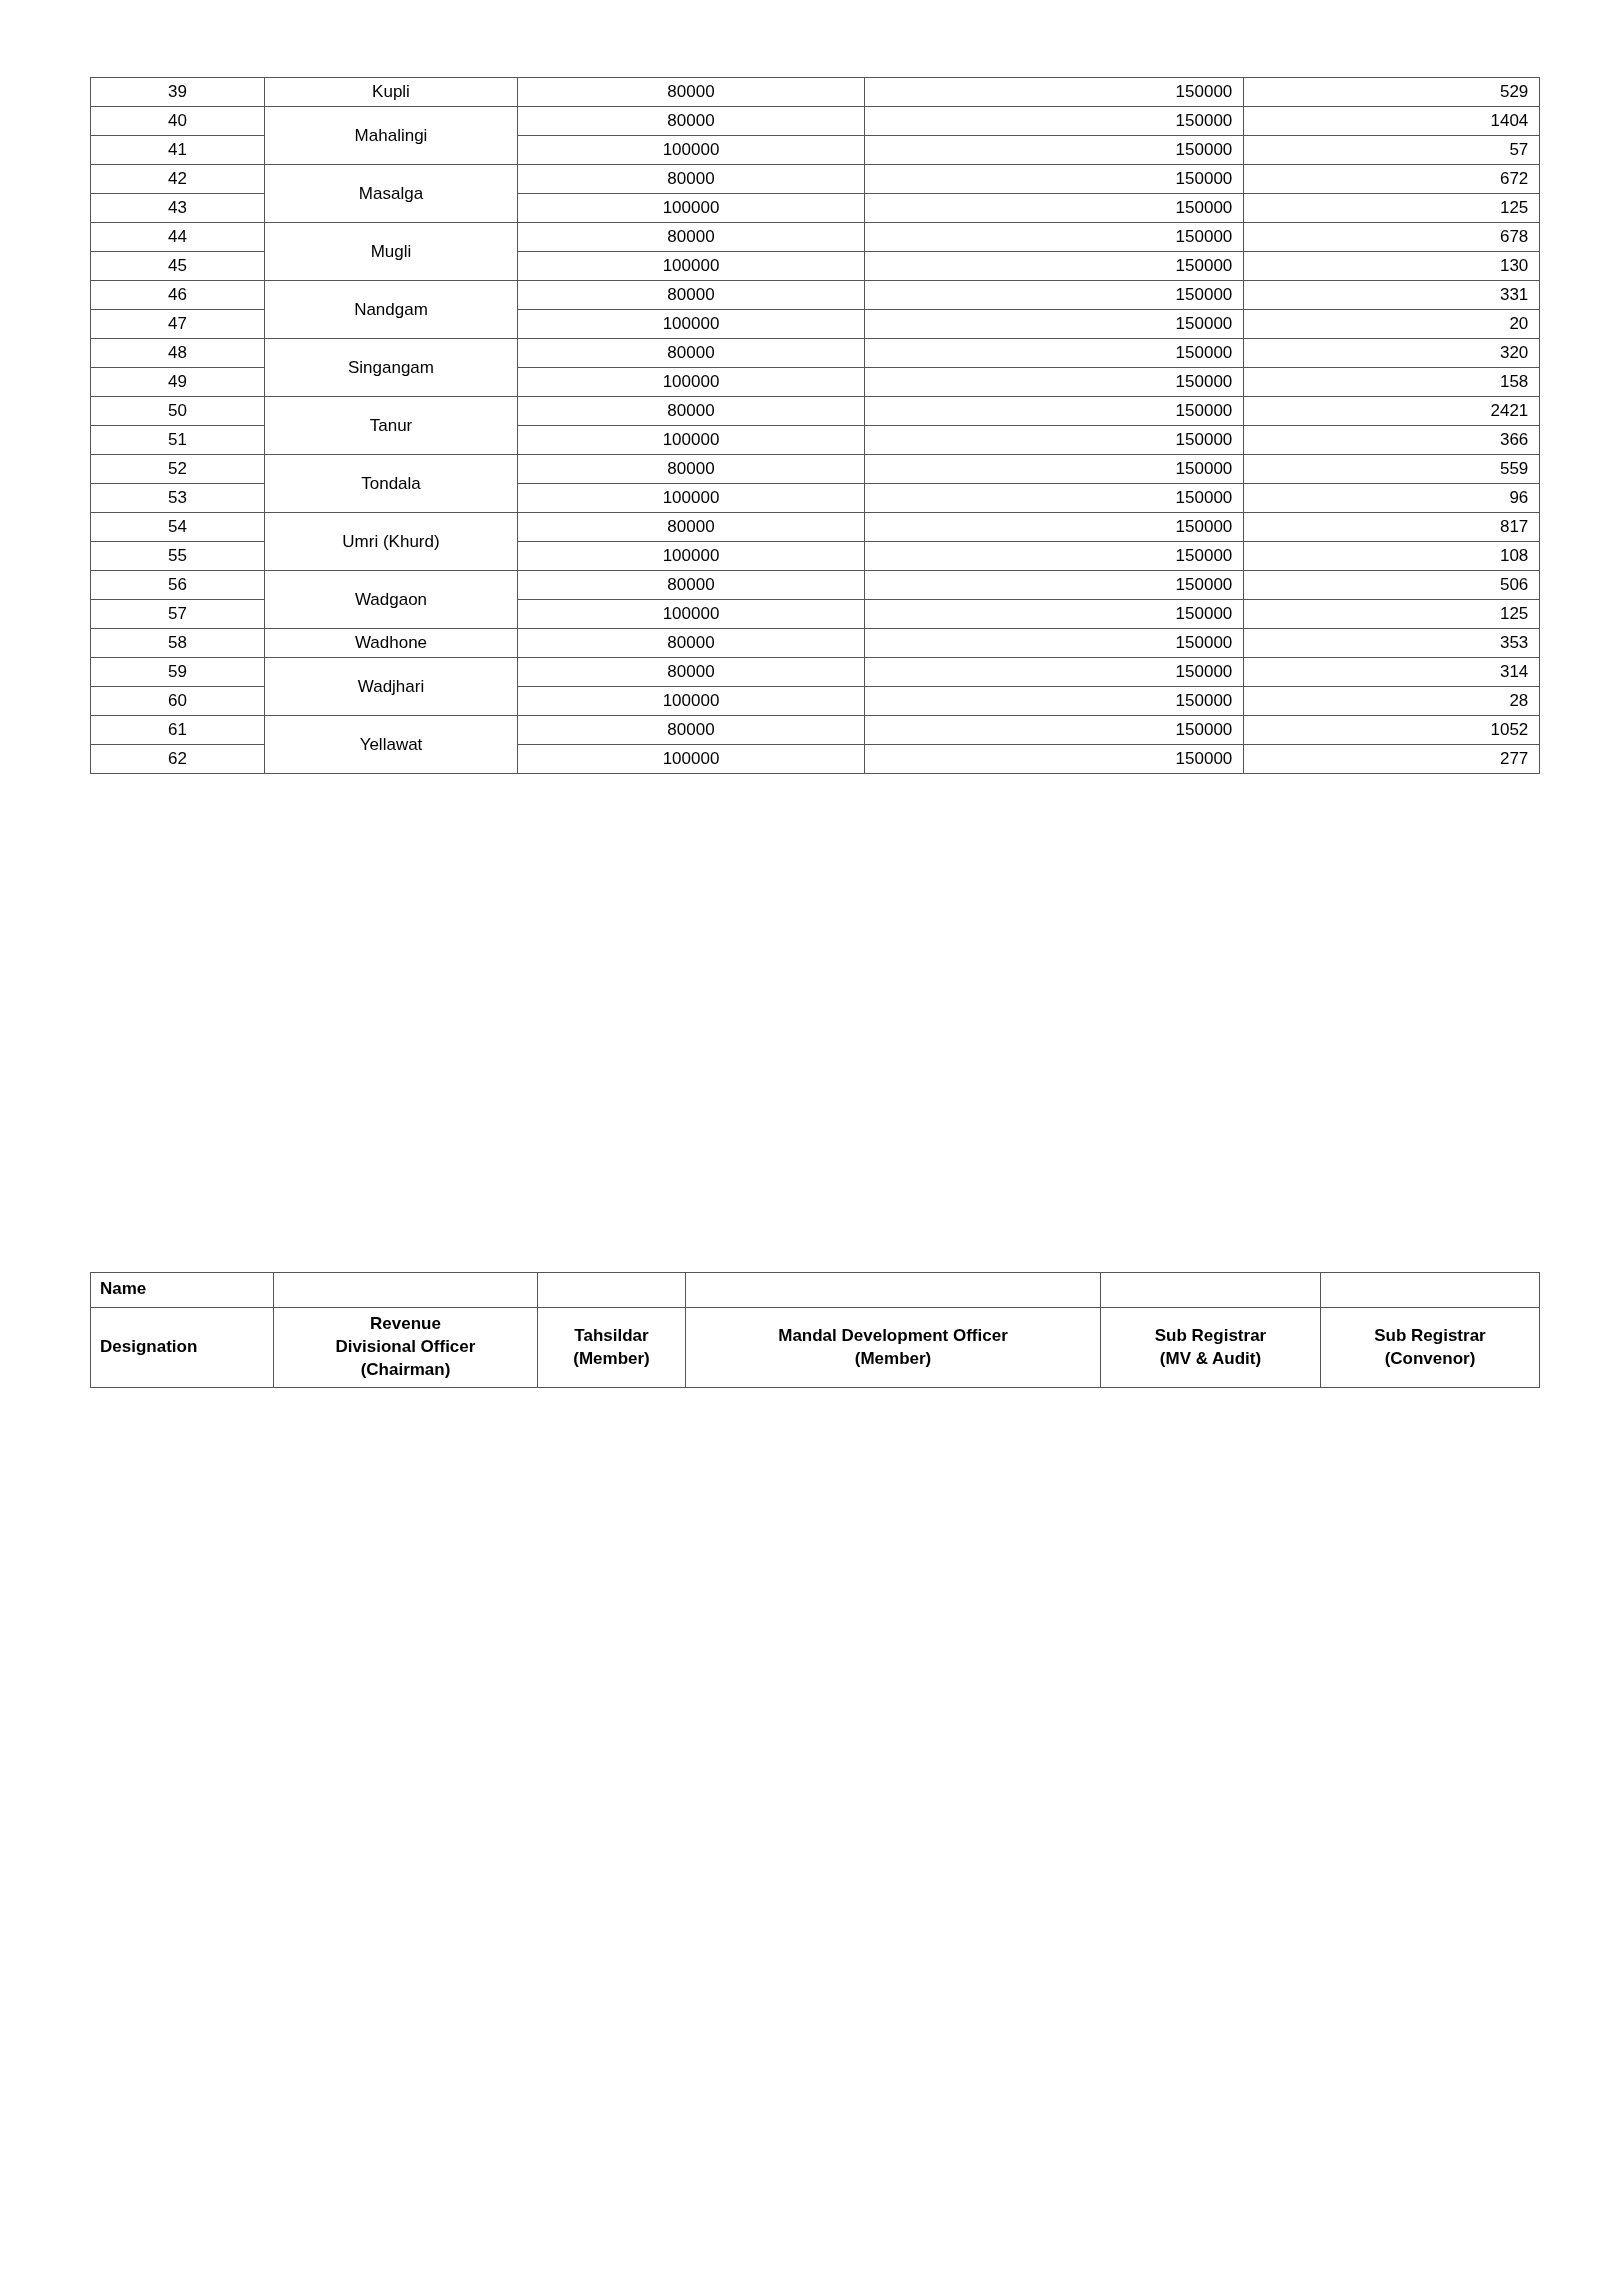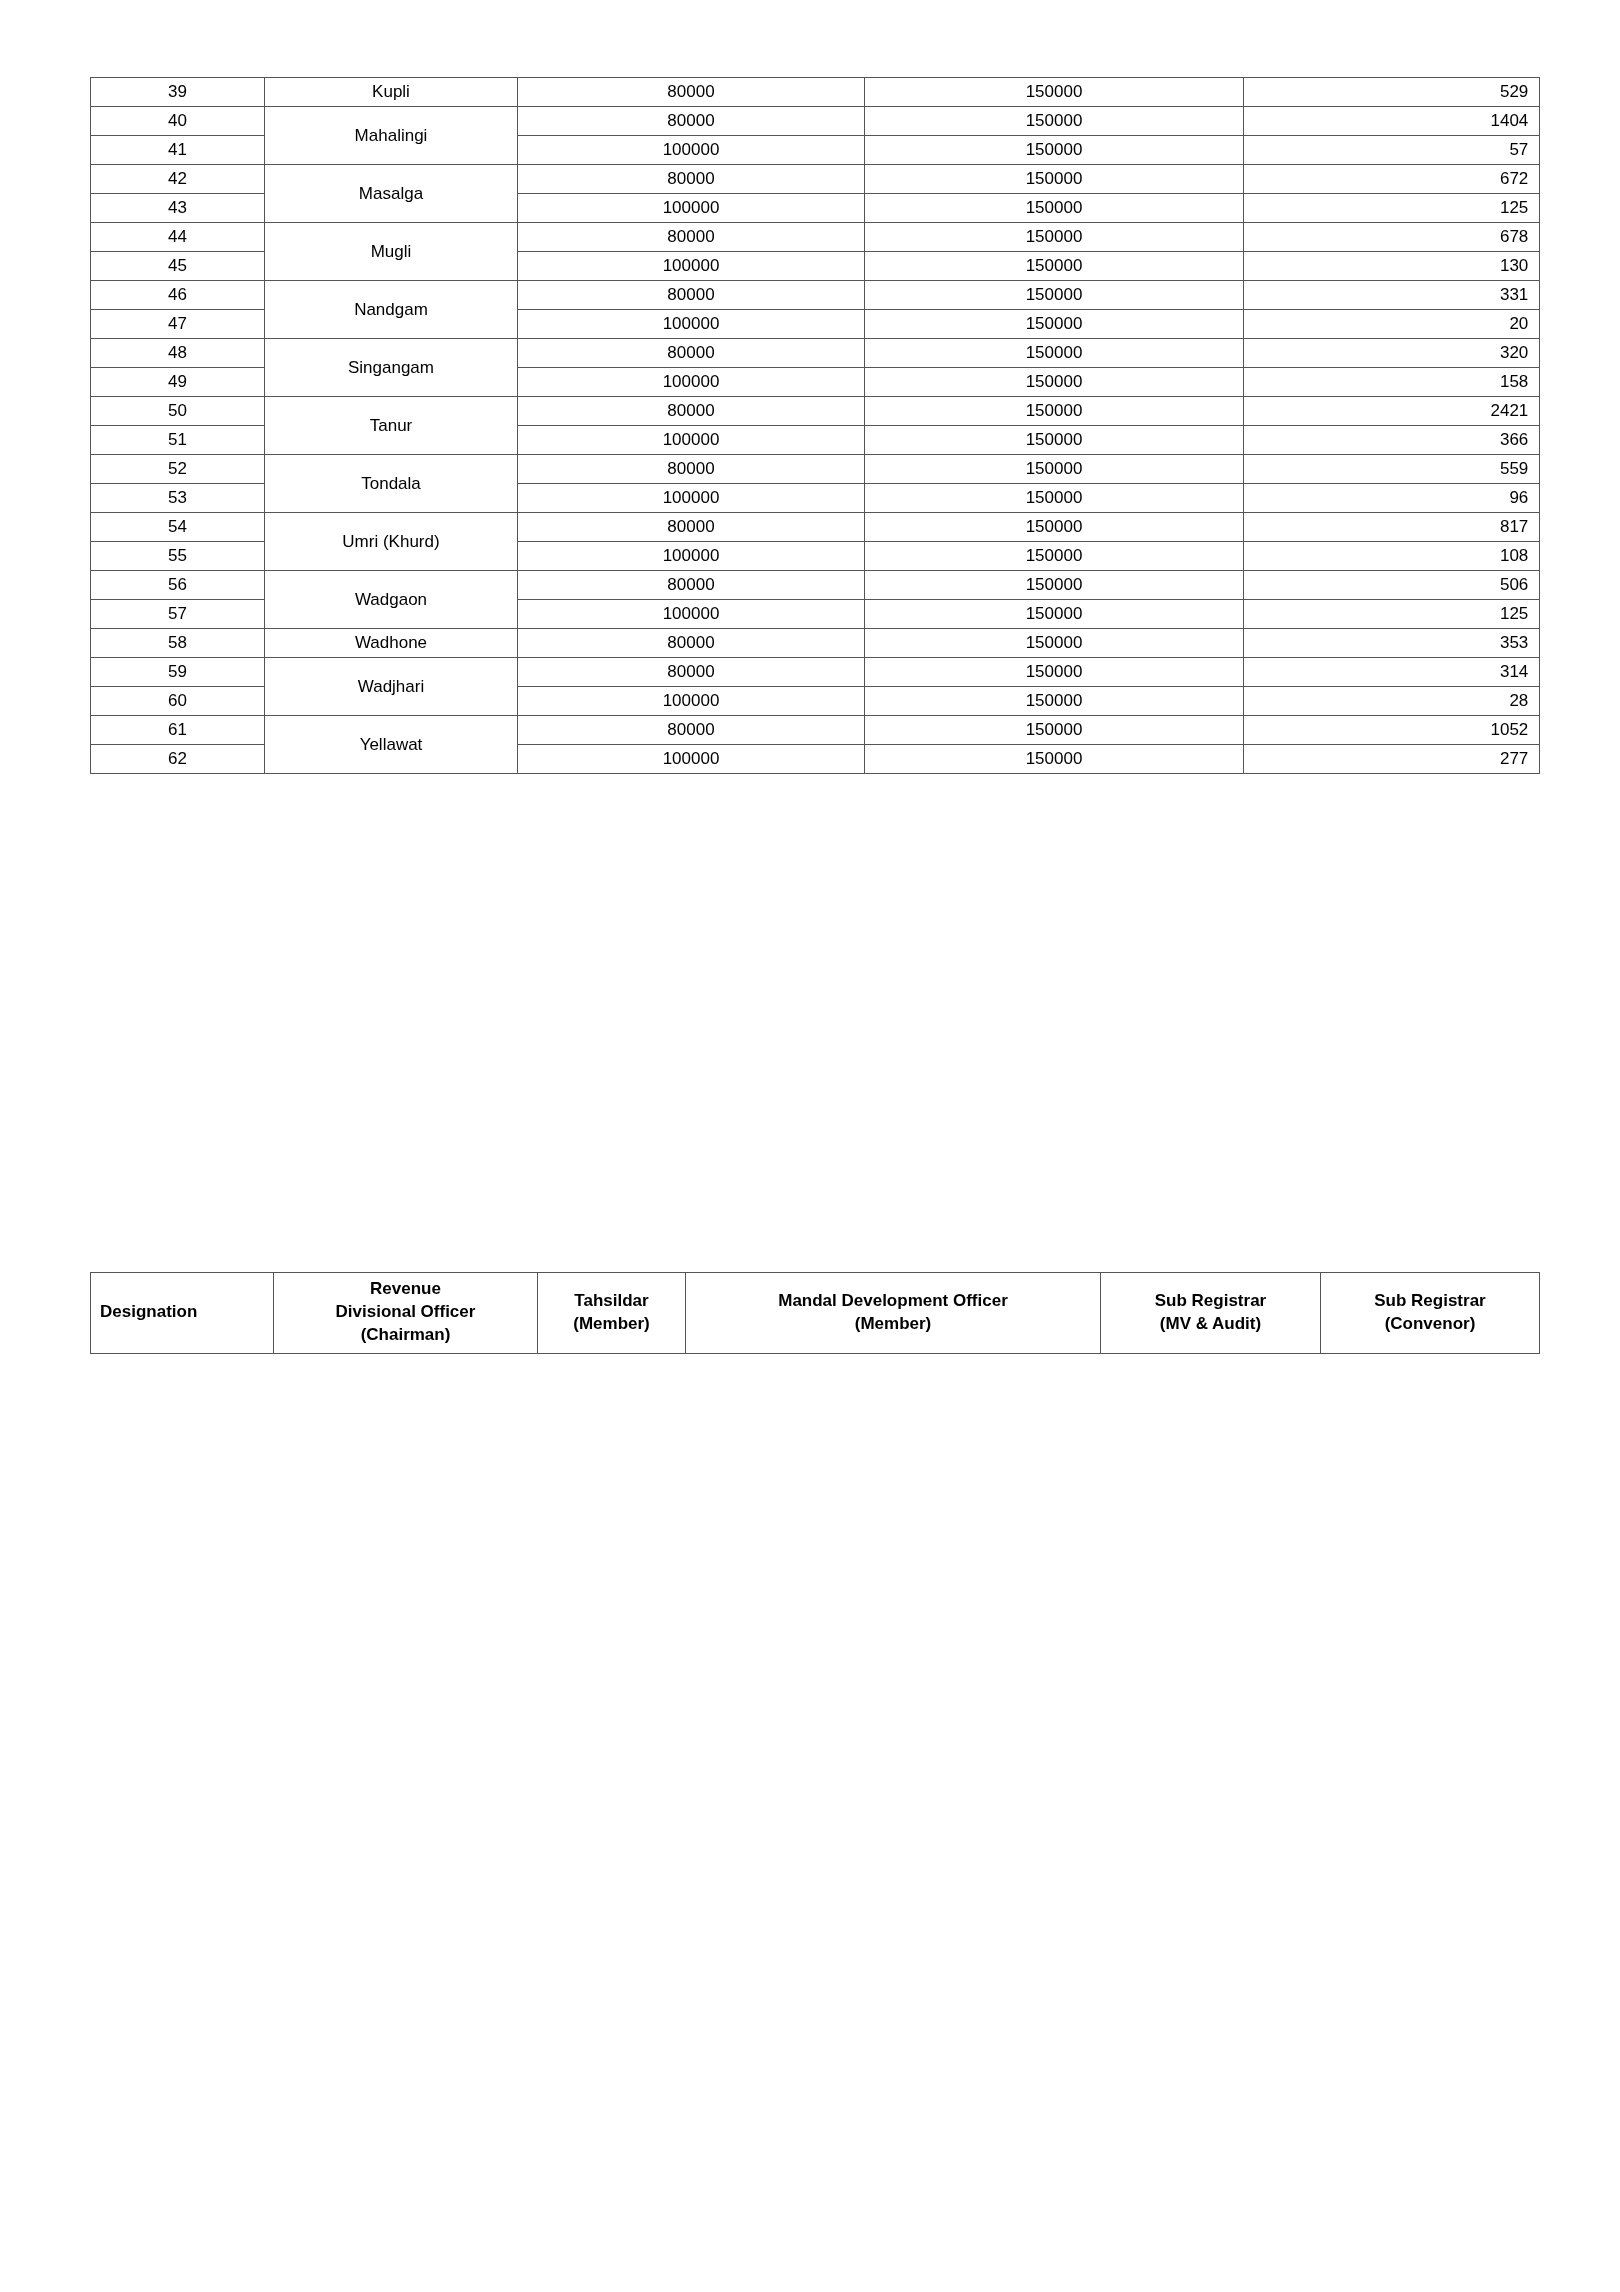--- a/index.html
+++ b/index.html
@@ -59,21 +59,21 @@
     width: 253px;
     text-align: center;
     margin-left: 29px;
   }
   td.c-num1 {
     width: 347px;
     text-align: center;
   }
   td.c-num2 {
     width: 379px;
-    text-align: center;
+    text-align: right;
   }
   td.c-num3 {
     width: 296px;
     text-align: right;
   }
 
   
   .sig-table-wrap {
     position: absolute;
     left: 90px;
@@ -281,20 +281,28 @@
             <td class="c-num2">150000</td>
             <td class="c-num3">277</td>
           </tr>
         </tbody>
     </table>
   </div>
 
   <div class="sig-table-wrap">
     <table class="sig">
       <tbody id="sig-tbody">
+          <tr class="row-name">
+            <td class="label">Name</td>
+            <td class="s1"></td>
+            <td class="s2"></td>
+            <td class="s3"></td>
+            <td class="s4"></td>
+            <td class="s5"></td>
+          </tr>
           <tr class="row-designation">
             <td class="label">Designation</td>
             <td class="s1">Revenue<br>Divisional Officer<br>(Chairman)</td>
             <td class="s2">Tahsildar<br>(Member)</td>
             <td class="s3">Mandal Development Officer<br>(Member)</td>
             <td class="s4">Sub Registrar<br>(MV &amp; Audit)</td>
             <td class="s5">Sub Registrar<br>(Convenor)</td>
           </tr>
         </tbody>
     </table>

